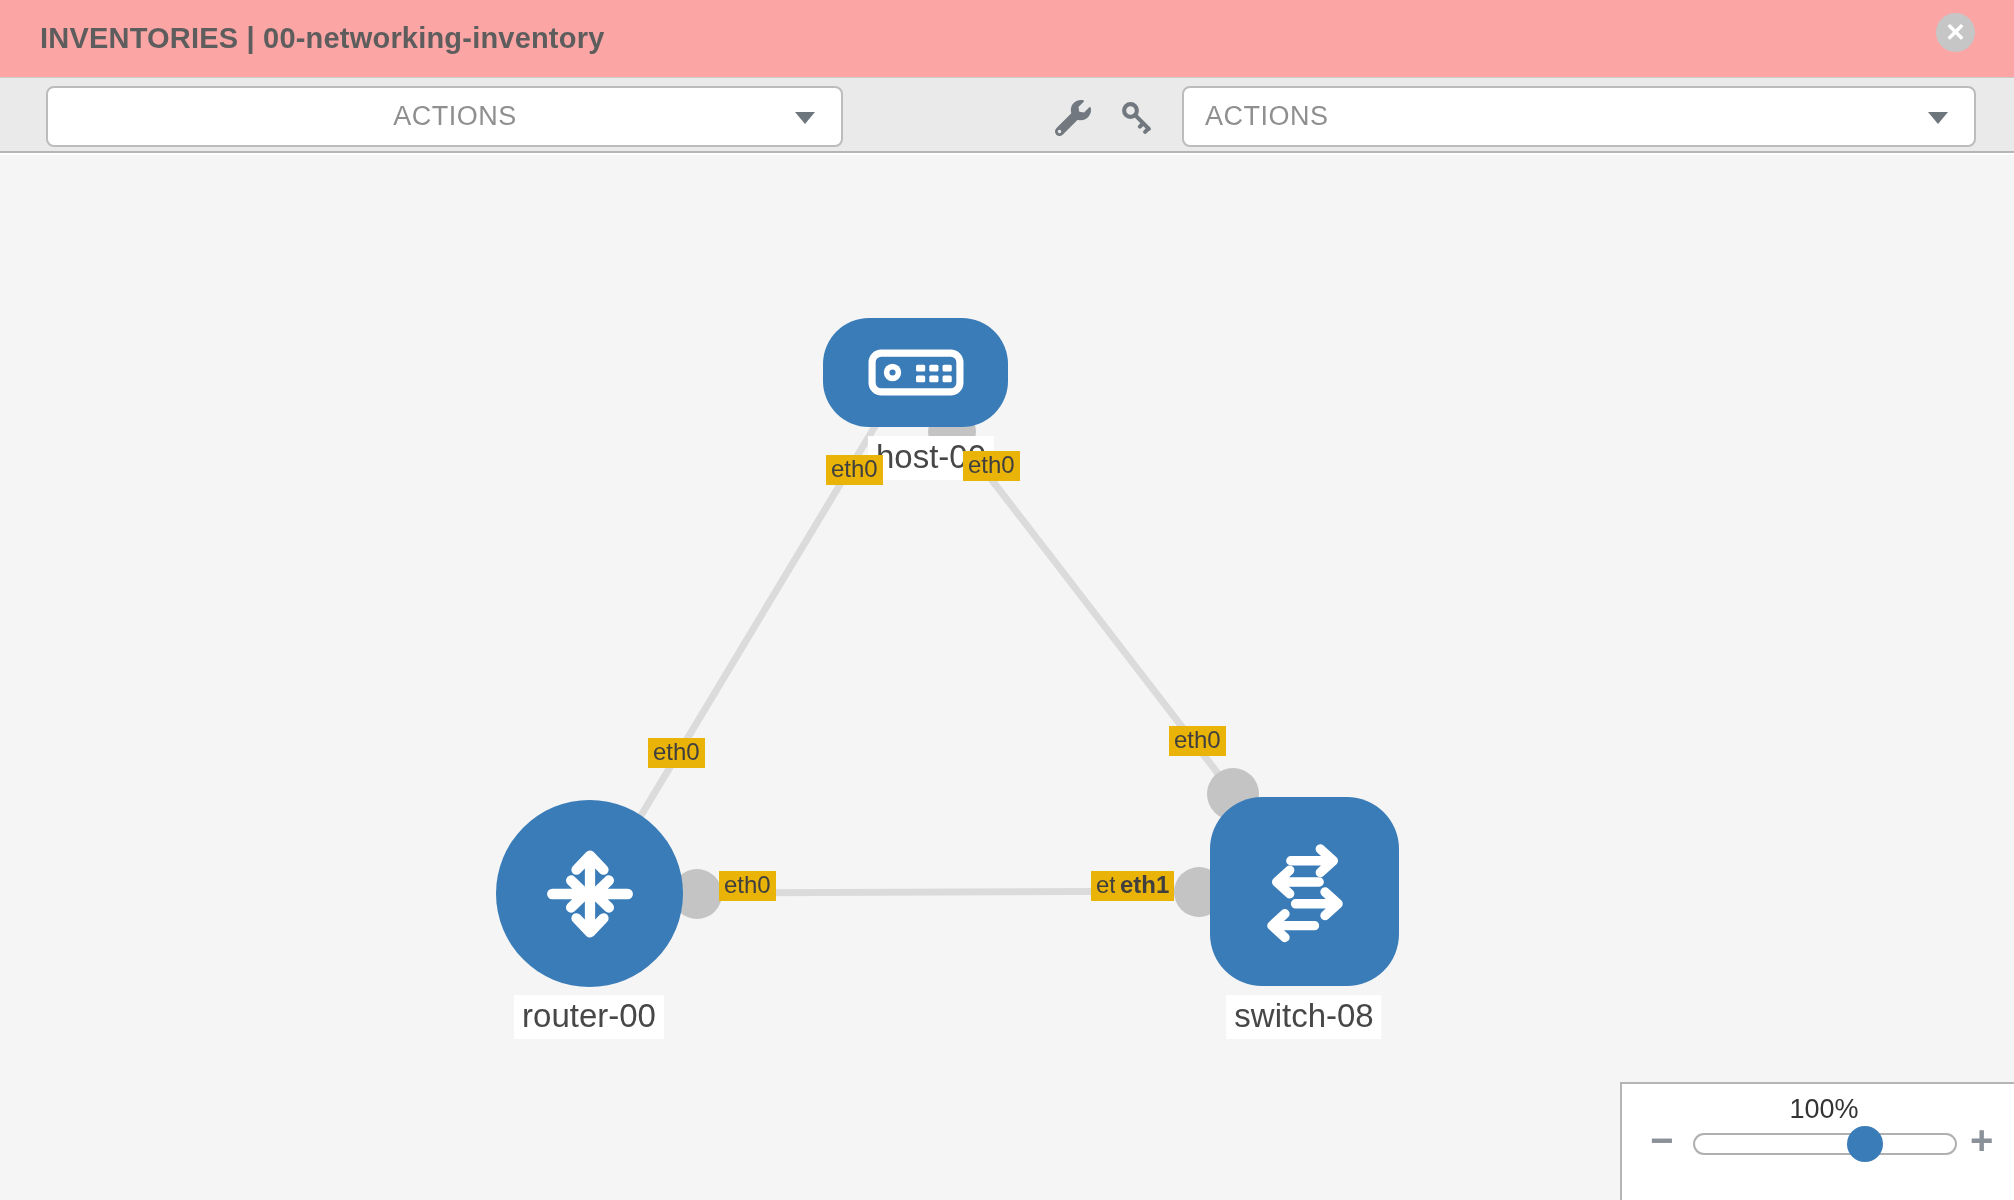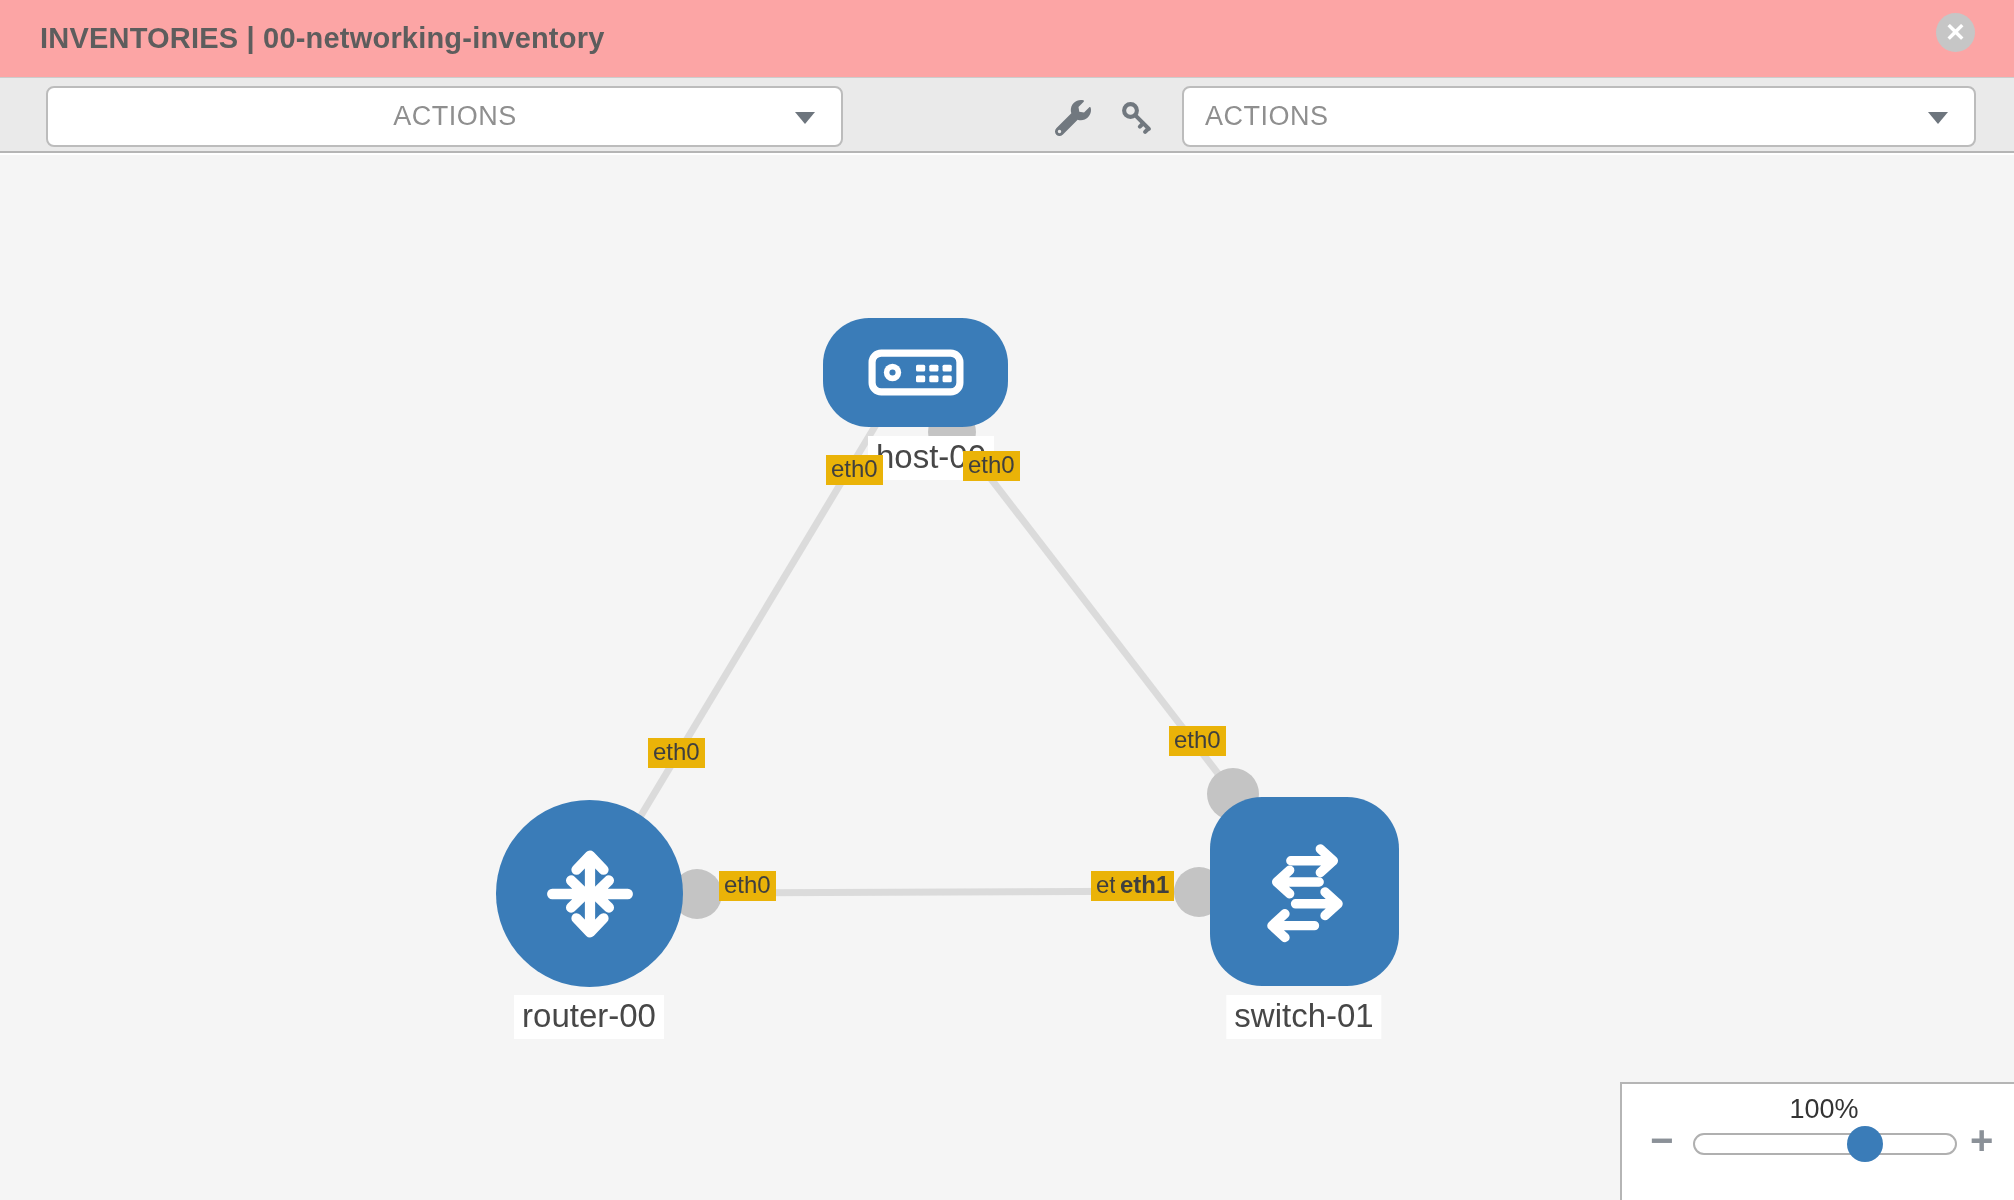--- a/index.html
+++ b/index.html
@@ -160,21 +160,21 @@
         <path d="M38 23.5 H72 M63 13.5 L74 23.5 L63 33.5"></path>
         <path d="M62 41.5 H28 M37 31.5 L26 41.5 L37 51.5"></path>
         <path d="M42 60 H76 M67 50 L78 60 L67 70"></path>
         <path d="M58 78.5 H24 M33 68.5 L22 78.5 L33 88.5"></path>
       </g>
     </svg>
   </div>
 
   <div class="node-label lbl-host">host-00</div>
   <div class="node-label lbl-router">router-00</div>
-  <div class="node-label lbl-switch">switch-01</div>
+  <div class="node-label lbl-switch">switch-08</div>
 
   <div class="eth-label eth-1">eth0</div>
   <div class="eth-label eth-2">eth0</div>
   <div class="eth-label eth-3">eth0</div>
   <div class="eth-label eth-4">eth0</div>
   <div class="eth-label eth-5">eth0</div>
   <div class="eth-label eth-6">eth0</div>
   <div class="eth-label eth-7">eth1</div>
 
   <div class="zoom-panel">

